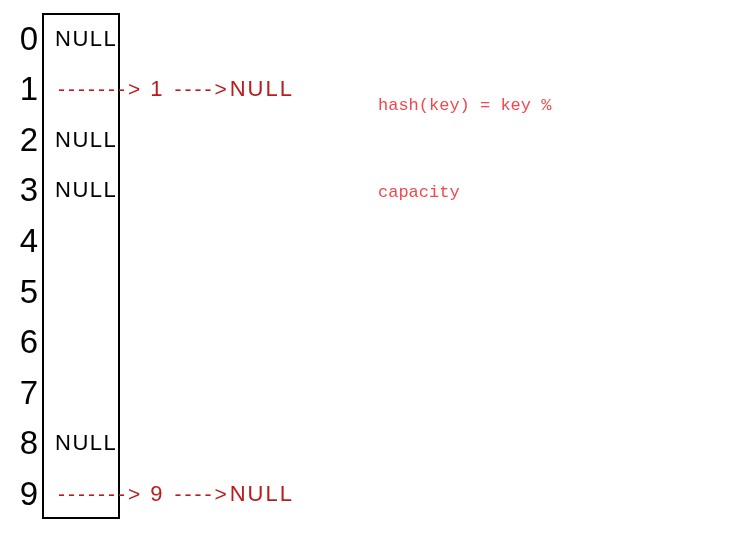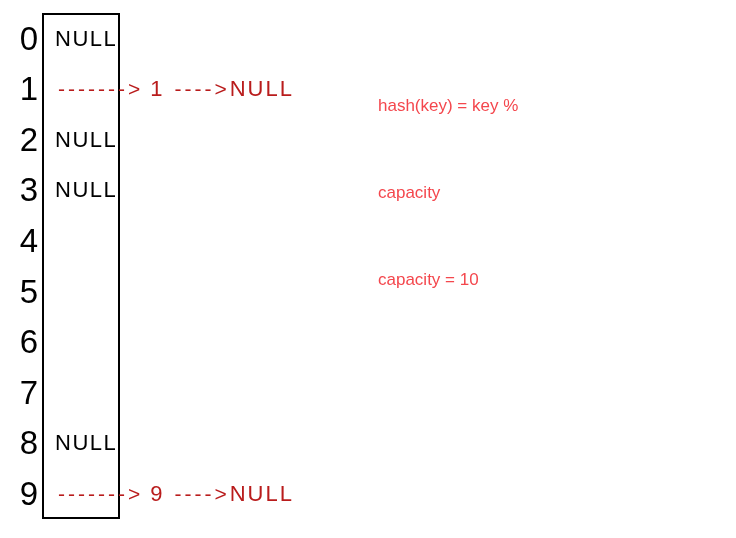--- a/index.html
+++ b/index.html
@@ -65,21 +65,21 @@
     font-size: 22px;
   }
   .chain-null {
     letter-spacing: 2px;
     font-size: 22px;
   }
   .annotation {
     position: absolute;
     left: 378px;
     top: 33px;
-    font-family: Liberation Sans, sans-serif;
+    font-family: Liberation Mono, monospace;
     font-size: 17px;
     line-height: 29px;
     white-space: pre;
   }
 </style>
 </head>
 <body>
 
 <div class="canvas">
 
@@ -127,16 +127,15 @@
   </div>
 
   <div class="row" style="top:468px">
     <span class="idx">9</span>
     <span class="chain"><span class="dashes">-------&gt;</span><span class="chain-val">9</span><span class="dashes">----&gt;</span><span class="chain-null">NULL</span></span>
   </div>
 
   <div class="annotation" style="color: rgb(244, 71, 77);">
     <div>hash(key) = key %</div>
     <div>capacity</div>
-    <div>capacity = 10</div>
   </div>
 
 </div>
 
 </body></html>

